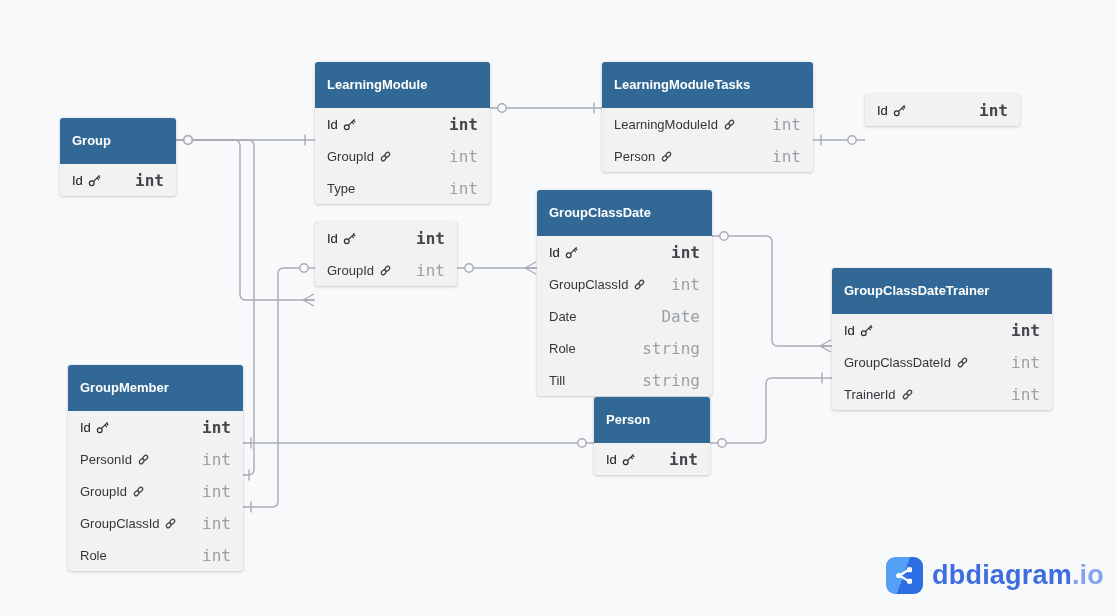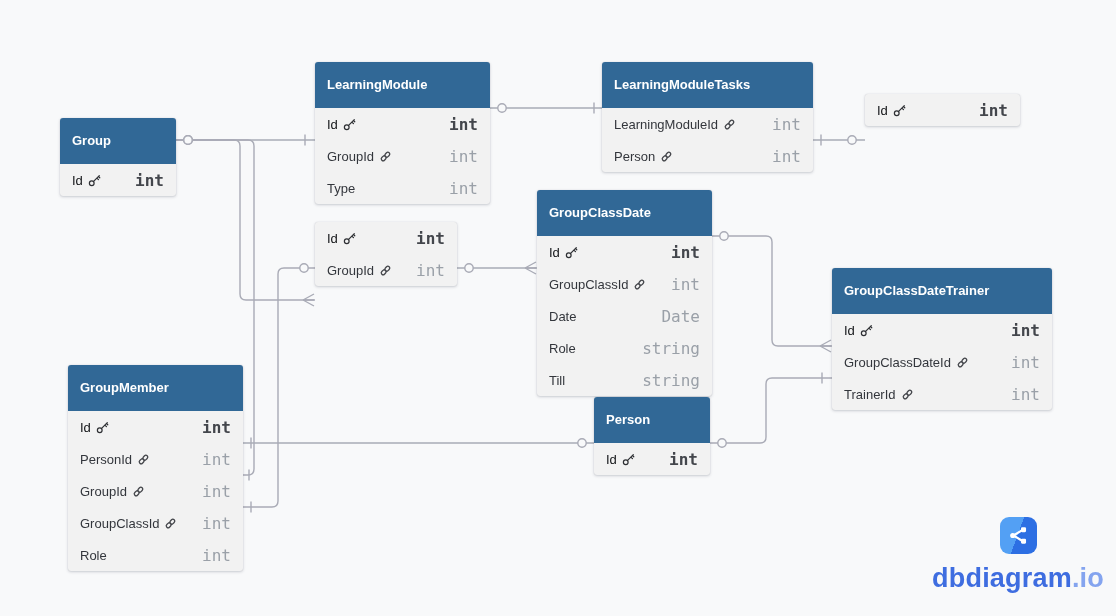--- a/index.html
+++ b/index.html
@@ -26,21 +26,21 @@
     padding:0 12px;font-size:13px;color:#33363c;white-space:nowrap;
   }
   .row:last-child{border-radius:0 0 3px 3px;}
   .fname{display:flex;align-items:center;gap:5px;}
   .row.pk .fname{font-weight:400;color:#111316;}
   .ftype{font-family:"DejaVu Sans Mono","Liberation Mono",monospace;font-size:16px;color:#9aa0a8;}
   .row.pk .ftype{color:#43464c;font-weight:700;}
   .ficon{display:inline-flex;width:13px;height:13px;}
   #logo{
     position:absolute;right:12px;bottom:22px;z-index:3;display:flex;
-    align-items:center;gap:9px;text-decoration:none;cursor:pointer;flex-direction:column;
+    align-items:center;gap:9px;text-decoration:none;cursor:pointer;
   }
   .logo-icon{
     width:37px;height:37px;border-radius:9px;display:inline-flex;
     align-items:center;justify-content:center;
     background:linear-gradient(110deg,#53a0f4 48%,#2d6fe3 48%);
   }
   .logo-text{font-size:27px;font-weight:700;color:#3e6de0;letter-spacing:.2px;}
   .logo-text .tld{color:#84a4ef;font-weight:600;}
 </style>
 </head>

